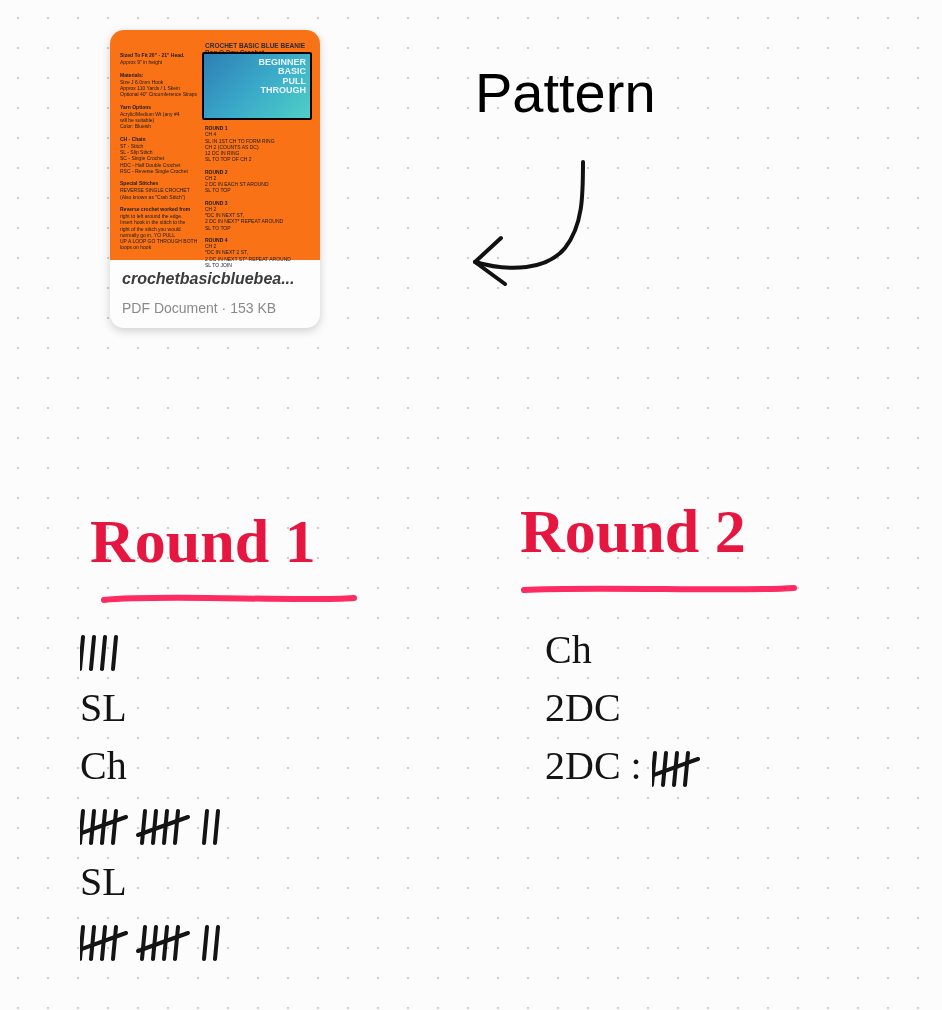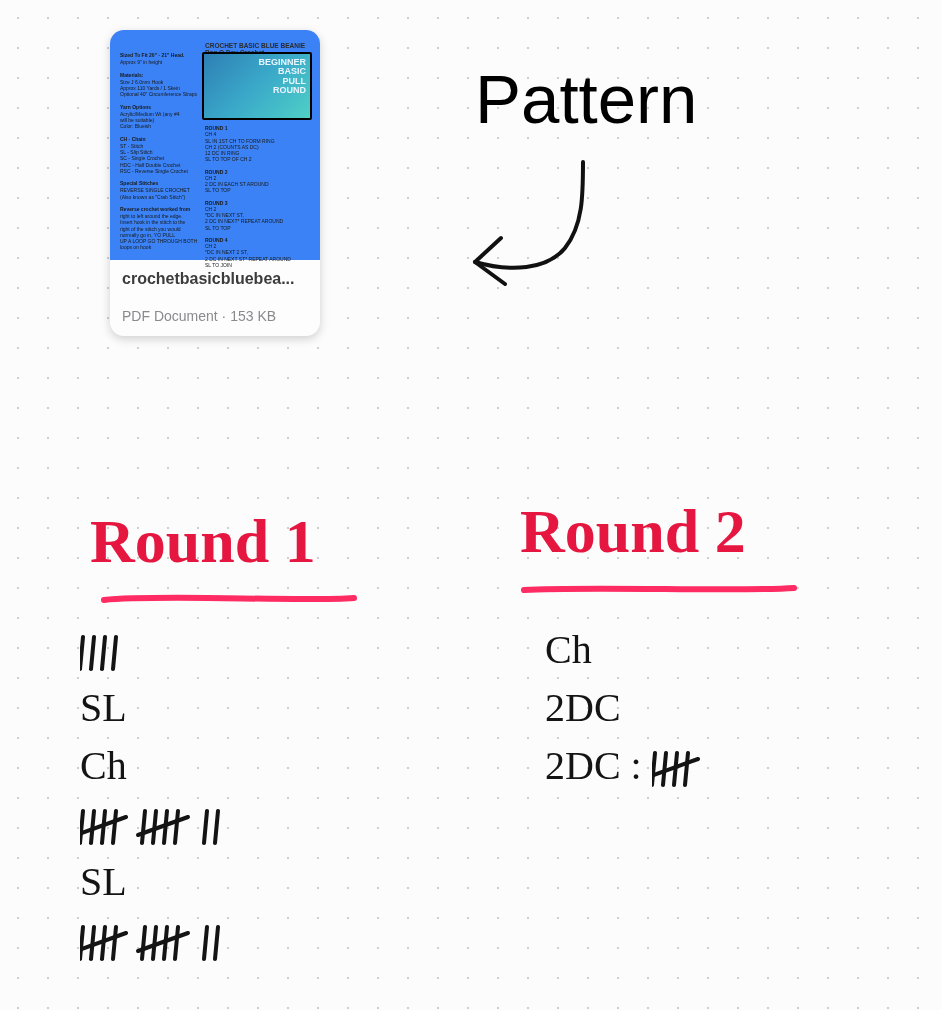--- a/index.html
+++ b/index.html
@@ -7,38 +7,38 @@
   
   .canvas{width:942px;height:1010px;position:relative;
     background-color:#fcfcfc;
     background-image:radial-gradient(circle,#cfcfd2 1.3px,transparent 1.3px);
     background-size:30px 30px;
     background-position:3px 3px;}
   
   .card{position:absolute;left:110px;top:30px;width:210px;
     background:#fdfdfd;border-radius:14px;
     box-shadow:0 3px 10px rgba(0,0,0,.18);overflow:hidden;}
-  .thumb{height:230px;background:#3b82f6;position:relative;padding:8px 10px 6px 10px;box-sizing:border-box;color:#2b2b2b;text-decoration:underline;}
+  .thumb{height:230px;background:#f97316;position:relative;padding:8px 10px 6px 10px;box-sizing:border-box;color:#2b2b2b;text-decoration:underline;}
   .thumb .doctitle{font-size:6.5px;font-weight:700;line-height:1.1;position:absolute;top:12px;left:95px;right:8px;}
   .thumb .hero{position:absolute;top:22px;right:8px;width:110px;height:68px;
     background:linear-gradient(135deg,#2e7fb5 0%,#3aa9c9 50%,#4fd0c6 100%);
     border-radius:2px;border:2px solid #000;box-sizing:border-box;}
   .hero-label{position:absolute;right:4px;top:4px;text-align:right;font-size:9px;font-weight:900;color:#e9f6ff;line-height:1.05;}
   .hero-label span{display:block;}
   .tinytext{font-size:5px;line-height:1.25;color:#1a1a1a;}
   .col-left{position:absolute;top:22px;left:10px;width:80px;}
   .col-left .blk{margin-bottom:6px;}
   .col-left b{display:block;margin-bottom:1px;}
   .col-right{position:absolute;top:95px;left:95px;right:8px;}
   .col-right .blk{margin-bottom:6px;}
   .meta{padding:10px 12px 12px 12px;}
-  .fname{font-size:16px;font-weight:600;color:#3c3c3c;white-space:nowrap;overflow:hidden;text-overflow:ellipsis;}
-  .finfo{font-size:14px;color:#8a8a8e;margin-top:20px;}
-  
-  .pattern-label{position:absolute;left:475px;top:60px;font-size:69px;color:#000;font-weight:400;}
+  .fname{font-size:16px;font-weight:600;color:#3c3c3c;white-space:nowrap;overflow:hidden;text-overflow:ellipsis;font-style:italic;}
+  .finfo{font-size:14px;color:#8a8a8e;margin-top:12px;}
+  
+  .pattern-label{position:absolute;left:475px;top:60px;font-size:56px;color:#000;font-weight:400;}
   
   .arrow{position:absolute;left:455px;top:150px;}
   
   .hw-head{position:absolute;font-family:"Brush Script MT","Segoe Script","Comic Sans MS",cursive;
     font-size:62px;font-weight:700;color:#e5163f;line-height:1;}
   .hw-underline{stroke:#ff2b63;stroke-width:6;fill:none;stroke-linecap:round;}
   #r1{left:90px;top:510px;}
   #r2{left:520px;top:500px;}
   #r1u{position:absolute;left:100px;top:590px;}
   #r2u{position:absolute;left:520px;top:580px;}
@@ -53,21 +53,21 @@
 <div class="canvas">
 
   <div class="card">
     <div class="thumb">
       <div class="doctitle">CROCHET BASIC BLUE BEANIE Bag O Day Crochet</div>
       <div class="hero">
         <div class="hero-label" id="hero-label">
             <span>BEGINNER</span>
             <span>BASIC</span>
             <span>PULL</span>
-            <span>ROUND</span>
+            <span>THROUGH</span>
           </div>
       </div>
       <div class="col-left tinytext" id="left-col">
           <div class="blk">
             <b>Sized To Fit 20" - 21" Head.</b>
             <div>Approx 9" in height</div>
           </div>
           <div class="blk">
             <b>Materials:</b>
             <div>Size J 6.0mm Hook</div>

